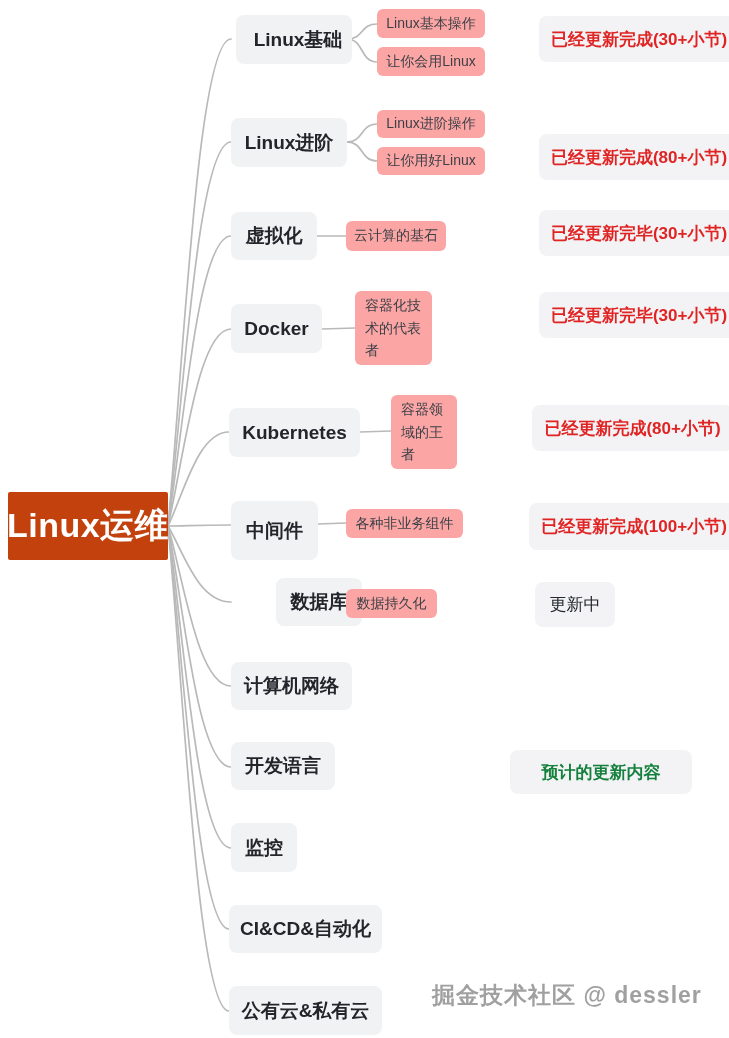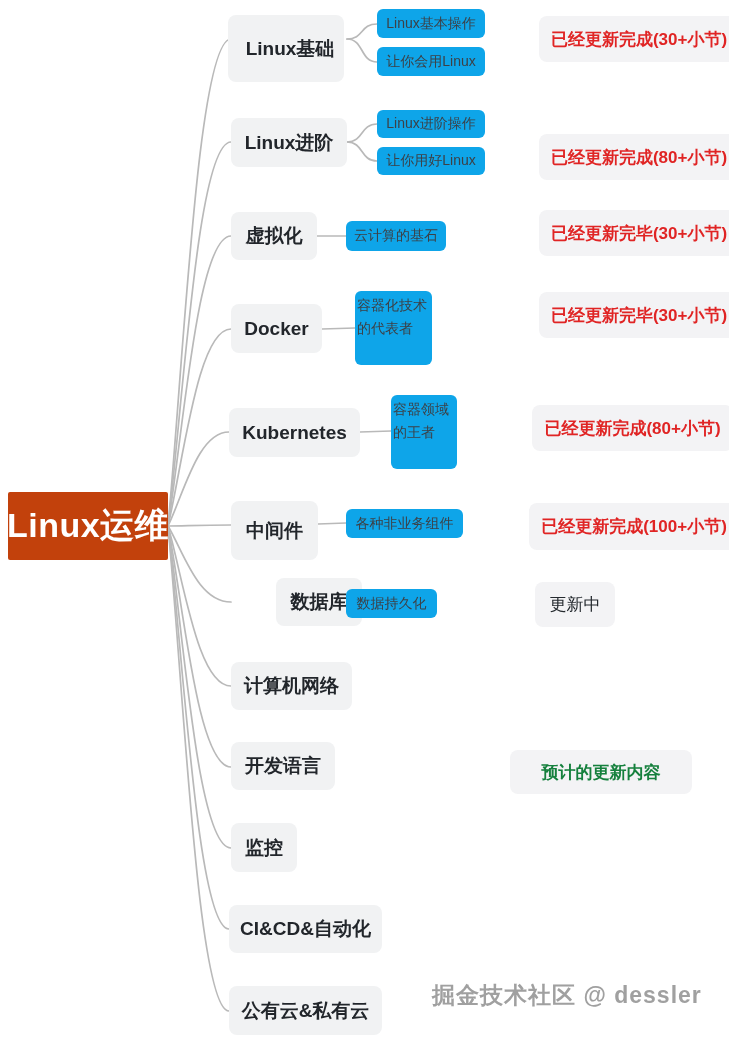--- a/index.html
+++ b/index.html
@@ -11,24 +11,24 @@
   .node{position:absolute;display:flex;align-items:center;justify-content:center;box-sizing:border-box;}
   .root{
     background:#c2410c;color:#ffffff;border-radius:2px;
     font-size:34px;font-weight:bold;letter-spacing:.5px;white-space:nowrap;
   }
   .topic{
     background:#f1f2f3;color:#22262b;border-radius:8px;
     font-size:19px;font-weight:bold;white-space:nowrap;padding:0 8px;
   }
   .child{
-    background:#0ea5e9;color:#3c4147;border-radius:6px;
+    background:#fca5a5;color:#3c4147;border-radius:6px;
     font-size:14px;padding:0 7px;white-space:nowrap;
   }
-  .child.wrap{white-space:normal;line-height:22.5px;padding:3px 2px;justify-content:flex-start;align-items:flex-start;}
+  .child.wrap{white-space:normal;line-height:22.5px;padding:3px 10px;justify-content:flex-start;align-items:flex-start;}
   .status{
     background:#f3f3f5;border-radius:8px;font-size:17px;font-weight:bold;white-space:nowrap;
   }
   .status.red{color:#e02424;}
   .status.plain{color:#24292e;font-weight:normal;}
   .status.blue{color:#15803d;}
   .watermark{
     position:absolute;left:432px;top:980px;font-size:23px;font-weight:bold;
     color:#a0a0a0;letter-spacing:1px;white-space:nowrap;
     text-shadow:1.5px 1.5px 1px rgba(255,255,255,.95), -0.5px -0.5px 0 rgba(255,255,255,.6);
@@ -60,21 +60,21 @@
     <path d="M347 142 C364 142 360 161 377 161"></path>
     <path d="M317 236 L346 236"></path>
     <path d="M322 329 L355 328"></path>
     <path d="M360 432 L391 431"></path>
     <path d="M318 524 L346 523"></path>
     <path d="M317 602 L346 603"></path>
   </svg>
 
   <div class="node root" style="left:8px;top:492px;width:160px;height:68px;">Linux运维</div>
 
-  <div class="node topic" style="left:228px;top:15px;width:116px;height:67px;padding-left:16px;">Linux基础</div>
+  <div class="node topic" style="left:236px;top:15px;width:116px;height:49px;padding-left:16px;">Linux基础</div>
   <div class="node topic" style="left:231px;top:118px;width:116px;height:49px;">Linux进阶</div>
   <div class="node topic" style="left:231px;top:212px;width:86px;height:48px;">虚拟化</div>
   <div class="node topic" style="left:231px;top:304px;width:91px;height:49px;">Docker</div>
   <div class="node topic" style="left:229px;top:408px;width:131px;height:49px;">Kubernetes</div>
   <div class="node topic" style="left:231px;top:501px;width:87px;height:59px;">中间件</div>
   <div class="node topic" style="left:231px;top:578px;width:86px;height:48px;margin-left:45px;">数据库</div>
   <div class="node topic" style="left:231px;top:662px;width:121px;height:48px;">计算机网络</div>
   <div class="node topic" style="left:231px;top:742px;width:104px;height:48px;">开发语言</div>
   <div class="node topic" style="left:231px;top:823px;width:66px;height:49px;">监控</div>
   <div class="node topic" style="left:229px;top:905px;width:153px;height:48px;">CI&amp;CD&amp;自动化</div>

